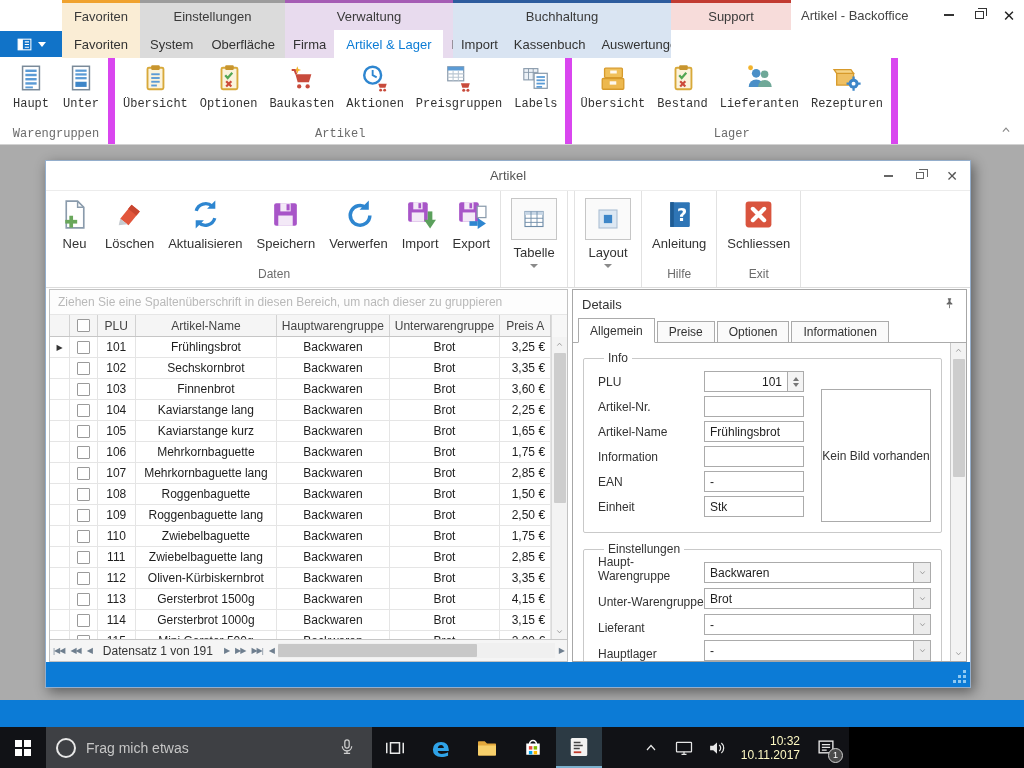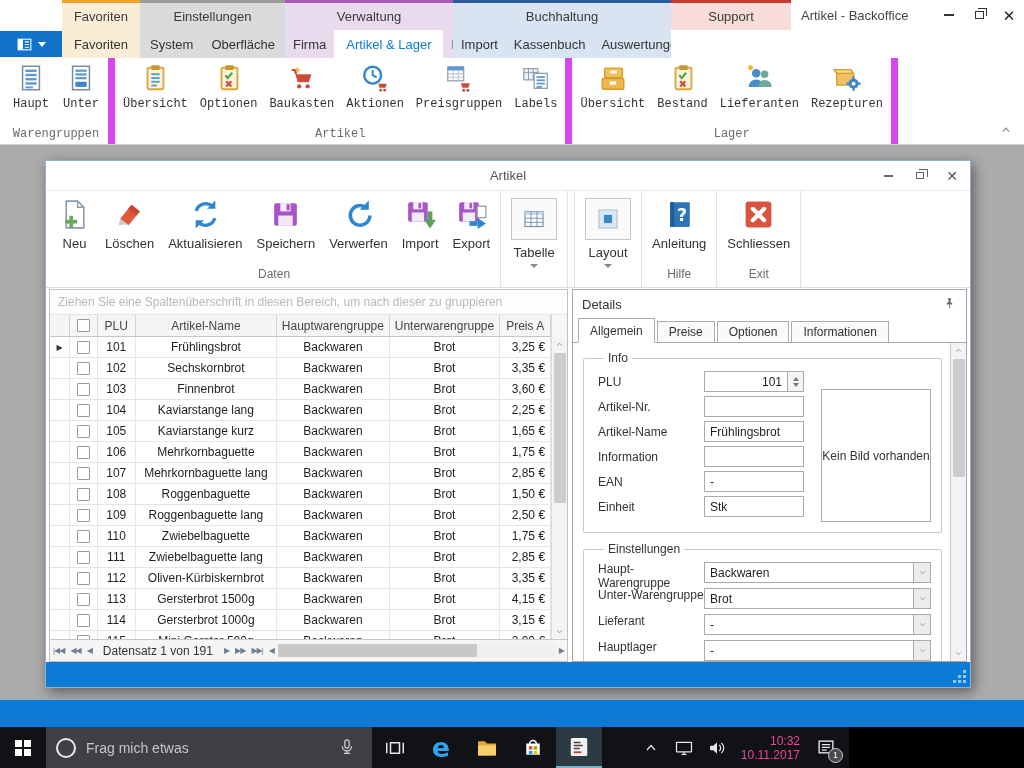--- a/index.html
+++ b/index.html
@@ -130,21 +130,21 @@
     font-family:"Liberation Sans","DejaVu Sans",sans-serif; background:#fff; outline:none; }
   .finput.num { width:84px; text-align:right; }
   .spin { width:16px; height:21px; border:1px solid #ABABAB; border-left:none; background:#F4F4F4;
     display:flex; flex-direction:column; align-items:center; justify-content:center; gap:2px; }
   .tri-up { width:0; height:0; border-left:3px solid transparent; border-right:3px solid transparent;
     border-bottom:4px solid #777; }
   .tri-down { width:0; height:0; border-left:3px solid transparent; border-right:3px solid transparent;
     border-top:4px solid #777; }
   .imgbox { position:absolute; right:10px; top:24px; bottom:10px; width:110px; border:1px solid #ABABAB;
     display:flex; align-items:center; justify-content:center; font-size:12px; color:#333; text-align:center; }
-  .srow { display:flex; align-items:flex-start; height:21px; margin-bottom:5px; }
+  .srow { display:flex; align-items:flex-end; height:21px; margin-bottom:5px; }
   .srow .flabel { width:106px; }
   .fsel { flex:1; height:21px; border:1px solid #ABABAB; display:flex; align-items:center; background:#fff; }
   .fsel .val { flex:1; font-size:12px; color:#1e1e1e; padding-left:5px; white-space:nowrap; overflow:hidden; }
   .fsel .chevbox { width:17px; height:100%; background:#ECECEC; border-left:1px solid #ABABAB;
     display:flex; align-items:center; justify-content:center; }
   .fsel .ico { width:9px; height:7px; }
   .dpscroll { width:16px; background:#F3F3F3; border-left:1px solid #C9C9C9; display:flex;
     flex-direction:column; align-items:center; }
   .dpthumb { width:12px; height:118px; background:#CDCDCD; border-radius:1px; margin-top:1px; }
 
@@ -162,21 +162,21 @@
     padding:0 10px; flex-shrink:0; }
   .cortana { width:20px; height:20px; border:2px solid #E8E8E8; border-radius:50%; flex-shrink:0; }
   .searchtext { flex:1; font-size:14px; color:#C6C6C6; white-space:nowrap; overflow:hidden; }
   .micbtn .ico, .tbbtn .ico { width:24px; height:24px; }
   .micbtn { width:30px; display:flex; align-items:center; justify-content:center; }
   .edge-e { font-size:27px; font-weight:bold; color:#2FA3E8; font-family:"DejaVu Sans",sans-serif; line-height:1; }
   .tbapp { position:relative; background:#2C3A44; border-bottom:2px solid #7CB1CE; }
   .tray { margin-left:auto; display:flex; align-items:center; gap:7px; padding-right:8px; }
   .trayico { width:26px; height:26px; display:flex; align-items:center; justify-content:center; }
   .trayico .ico { width:20px; height:20px; }
-  .clock { text-align:right; color:#ec4899; font-size:12px; line-height:14px; padding:0 4px; white-space:nowrap; }
+  .clock { text-align:right; color:#fef9c3; font-size:12px; line-height:14px; padding:0 4px; white-space:nowrap; }
   .notif { position:relative; width:30px; height:30px; display:flex; align-items:center; justify-content:center; }
   .notif .ico { width:22px; height:22px; }
   .badge { position:absolute; right:-2px; bottom:0; width:15px; height:15px; border-radius:50%;
     background:#4a4a4a; border:1px solid #cfcfcf; color:#fff; font-size:9px; display:flex;
     align-items:center; justify-content:center; }
 </style>
 </head>
 <body>
 
 <svg style="position:absolute;width:0;height:0" aria-hidden="true">

